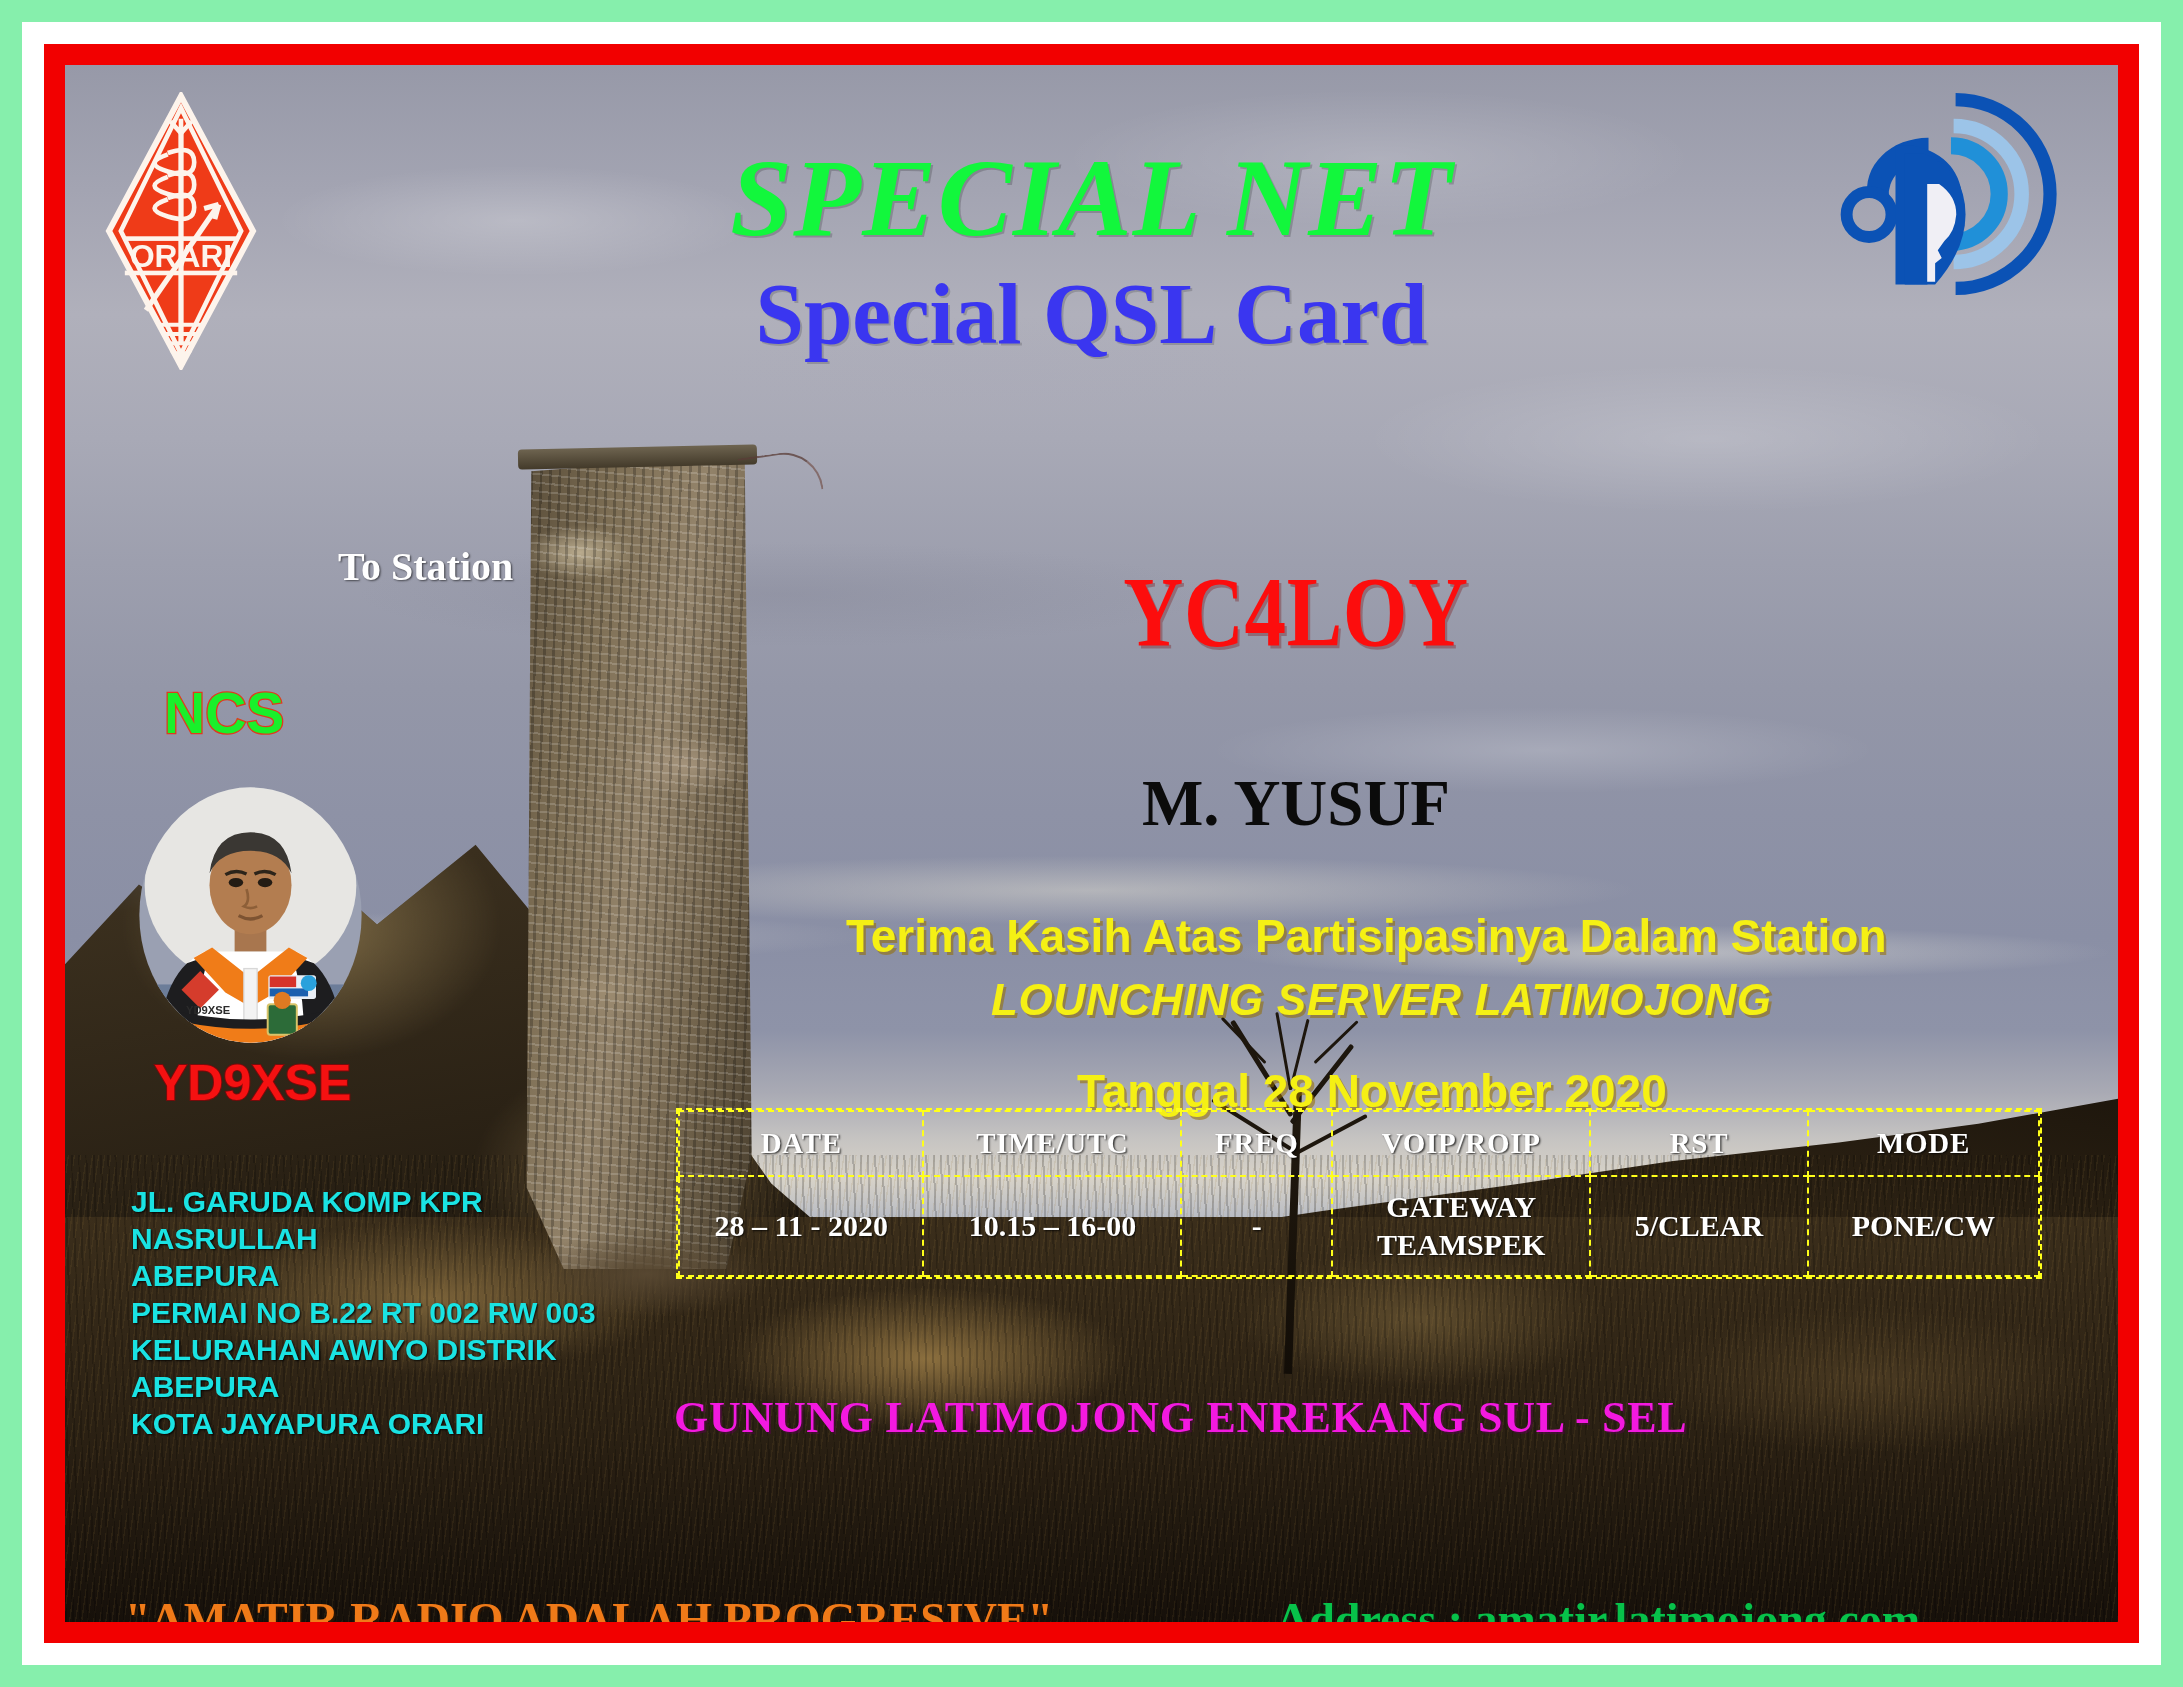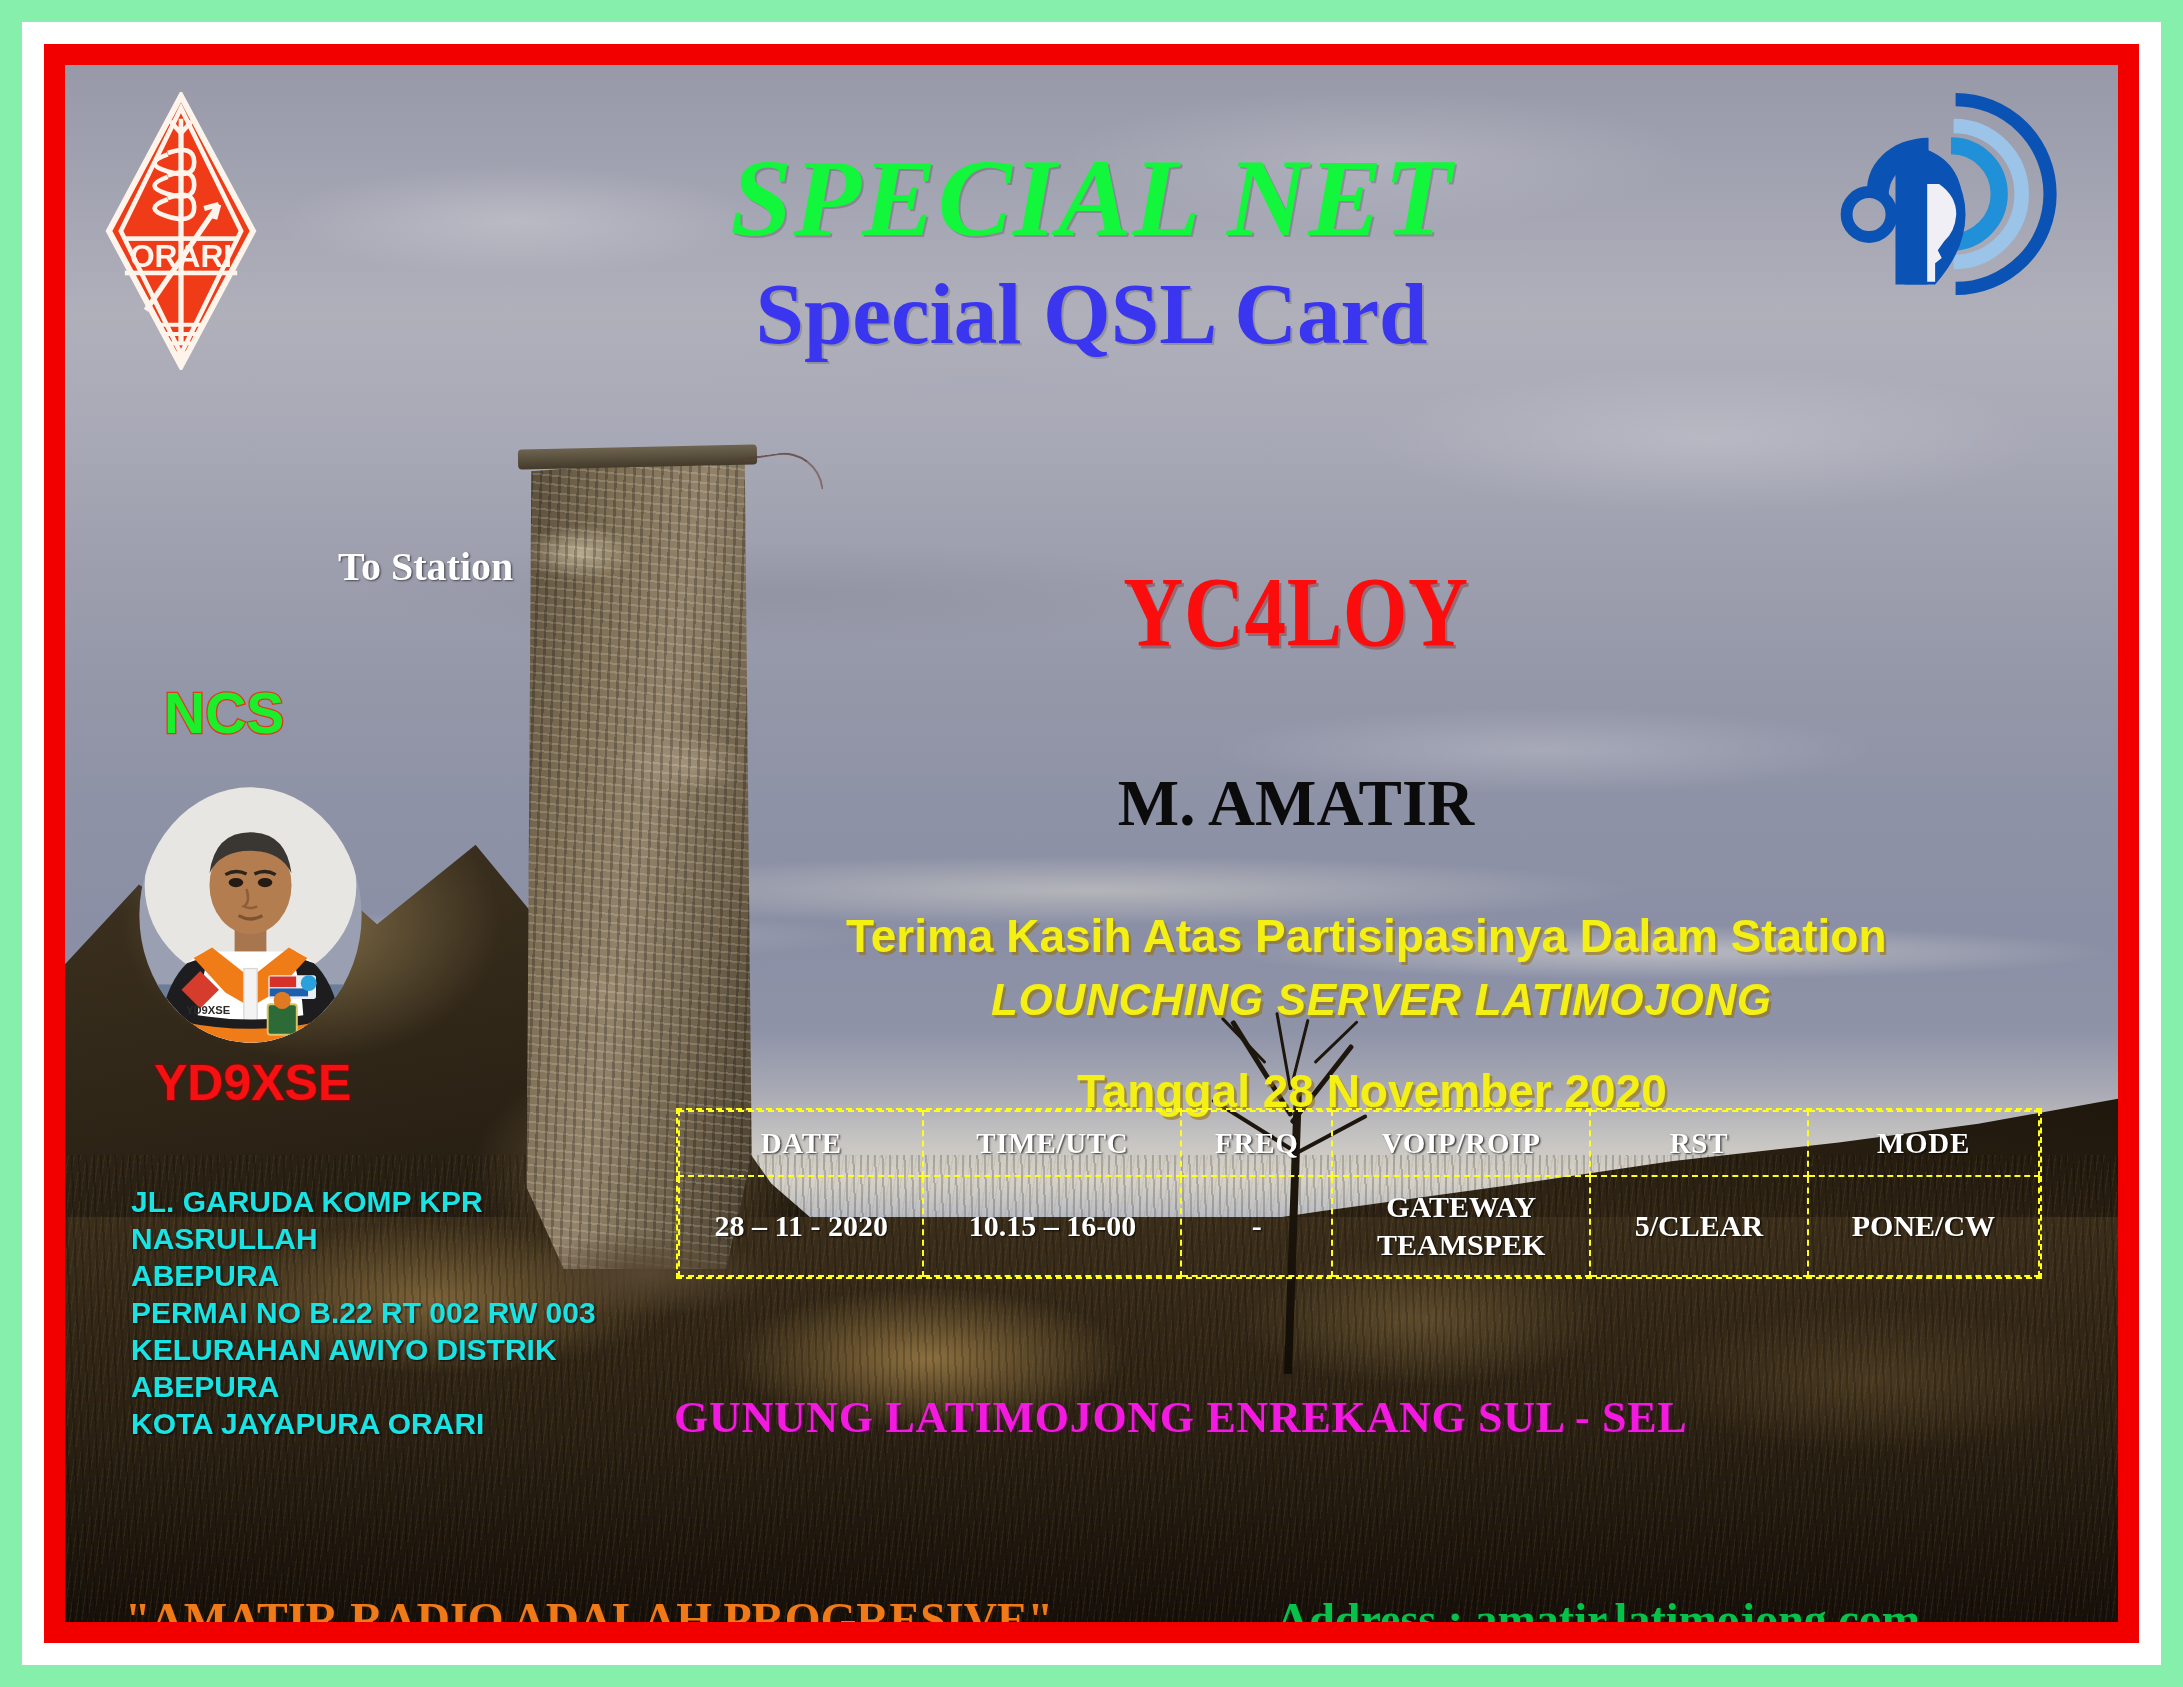--- a/index.html
+++ b/index.html
@@ -348,21 +348,21 @@
         <path d="M150 150 q26 18 26 46 q-2 26 -18 40 l-10 14 l6 12 l-10 8 l0 28 l-12 0 l0 -148 z" fill="#f0eff5"></path>
       </svg>
     </div>
 
     <div class="txt" id="title-net">SPECIAL NET</div>
     <div class="txt" id="title-qsl">Special QSL Card</div>
 
     <div class="txt" id="to-station">To Station</div>
 
     <div class="txt" id="callsign">YC4LOY</div>
-    <div class="txt" id="opname">M. AMATIR</div>
+    <div class="txt" id="opname">M. YUSUF</div>
 
     <div class="txt" id="ncs">NCS</div>
 
     <div id="ncsphoto">
       <svg viewBox="0 0 340 390" width="225" height="258">
         <defs>
           <clipPath id="ovalclip">
               <ellipse cx="170" cy="195" rx="168" ry="193"></ellipse>
             </clipPath>
         </defs>

